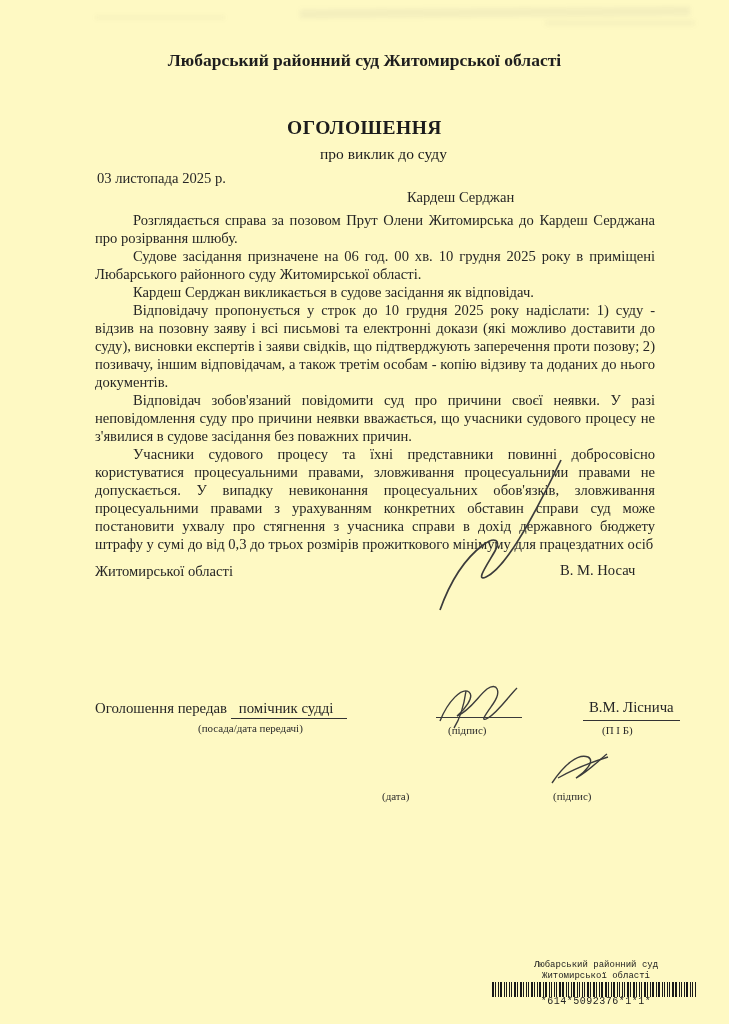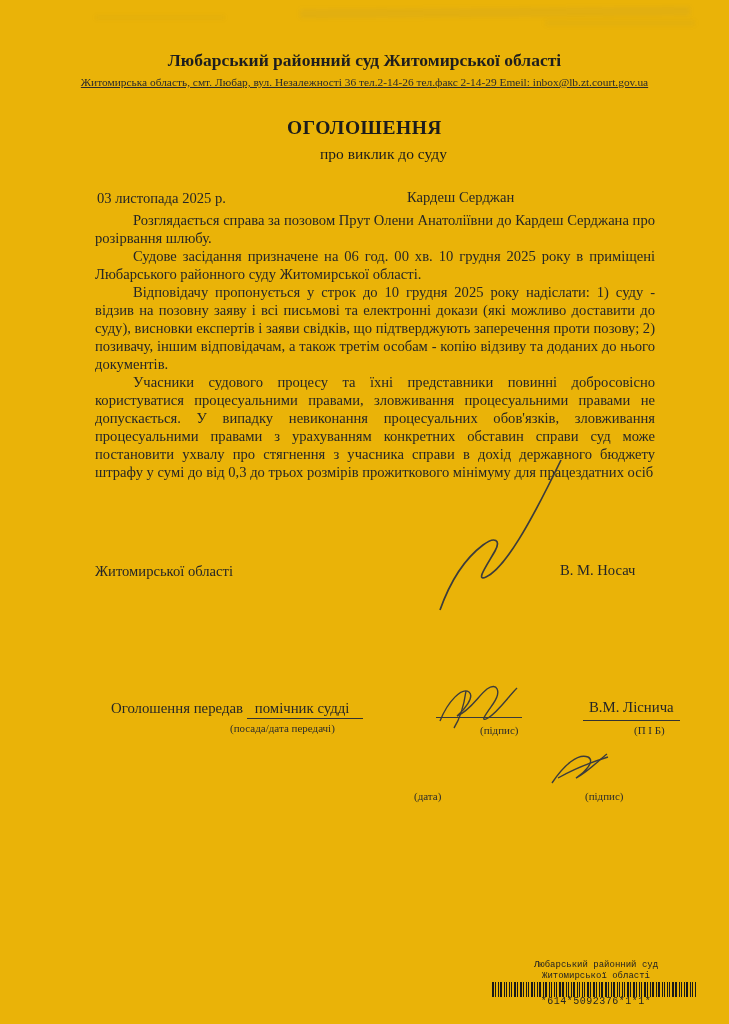--- a/index.html
+++ b/index.html
@@ -1,19 +1,19 @@
 <!DOCTYPE html>
 <html><head>
 <meta charset="utf-8">
 <style>
   html,body{margin:0;padding:0;background:#ffffff;}
   .page{
     position:relative;
     width:729px;height:1024px;
-    background:#eab308;
+    background:#fef9c3;
     font-family:"Liberation Serif", serif;
     color:#262626;
     overflow:hidden;
   }
   .smudge{position:absolute;pointer-events:none;filter:blur(2px);}
   .sm1{left:300px;top:8px;width:390px;height:9px;background:rgba(110,110,110,0.08);transform:rotate(-0.4deg);}
   .sm2{left:545px;top:20px;width:150px;height:6px;background:rgba(110,110,110,0.05);}
   .sm3{left:95px;top:15px;width:130px;height:5px;background:rgba(110,110,110,0.04);}
 
   .court-name{
@@ -26,41 +26,41 @@
   }
   .address span{text-decoration:underline;}
   .title{
     position:absolute;top:117px;left:0;width:100%;
     text-align:center;font-weight:bold;font-size:19.5px;letter-spacing:0.5px;color:#1c1c1c;
   }
   .subtitle{
     position:absolute;top:145px;left:0;width:100%;
     text-align:center;font-weight:normal;font-size:15.5px;color:#1c1c1c;padding-left:19px;
   }
-  .date-line{position:absolute;top:170px;left:97px;font-size:14.6px;margin-top:20px;}
+  .date-line{position:absolute;top:170px;left:97px;font-size:14.6px;}
   .addressee{position:absolute;top:189px;left:407px;font-size:14.6px;}
 
   .body-text{position:absolute;top:211px;left:95px;width:560px;}
   .body-text p{
     margin:0;font-size:14.6px;line-height:18px;
     text-align:justify;text-indent:38px;color:#262626;
   }
 
   .judge-row{position:absolute;top:561px;left:95px;width:560px;font-size:14.6px;line-height:20px;}
   .judge-name{position:absolute;top:562px;left:560px;font-size:14.6px;}
 
   .sig{position:absolute;pointer-events:none;}
   .sig path{fill:none;stroke:#3c3c3c;}
 
-  .transfer-row{position:absolute;top:700px;left:111px;font-size:14.8px;white-space:nowrap;}
+  .transfer-row{position:absolute;top:700px;left:95px;font-size:14.8px;white-space:nowrap;}
   .underlined-role{display:inline-block;border-bottom:1px solid #333;padding:0 14px 1px 8px;}
   .clerk-sigline{position:absolute;left:436px;top:717px;width:86px;height:1px;background:#3a3a3a;}
   .transfer-name{position:absolute;top:699px;left:583px;font-size:14.8px;border-bottom:1px solid #333;padding:0 6px 4px 6px;}
 
-  .cap{position:absolute;font-size:11px;color:#2b2b2b;margin-left:32px;}
+  .cap{position:absolute;font-size:11px;color:#2b2b2b;}
   .cap-role{left:198px;top:722px;}
   .cap-sign1{left:448px;top:724px;}
   .cap-pib{left:602px;top:724px;}
   .cap-date{left:382px;top:790px;}
   .cap-sign2{left:553px;top:790px;}
 
   .publish-row{position:absolute;top:764px;left:95px;width:620px;font-size:14.8px;white-space:nowrap;}
   .hand-date{
     display:inline-block;border-bottom:1px solid #333;
     font-style:italic;letter-spacing:2px;font-size:14px;color:#3b3b3b;
@@ -79,32 +79,33 @@
 </head>
 <body>
 
 <div class="page">
 
   <div class="smudge sm1"></div>
   <div class="smudge sm2"></div>
   <div class="smudge sm3"></div>
 
   <div class="court-name">Любарський районний суд Житомирської області</div>
-  <div class="address"><span>Житомирська область, смт. Любар, вул. Незалежності 36 тел.2-14-26 тел.факс 2-14-29 Emeil: inbox@lb.zt.court.gov.ua</span></div>
 
   <div class="title">ОГОЛОШЕННЯ</div>
   <div class="subtitle">про виклик до суду</div>
 
   <div class="date-line">03 листопада 2025 р.</div>
   <div class="addressee">Кардеш Серджан</div>
 
   <div class="body-text">
-    <p>Розглядається справа за позовом Прут Олени Анатоліївни до Кардеш Серджана про розірвання шлюбу.</p>
+    <p>Розглядається справа за позовом Прут Олени Житомирська до Кардеш Серджана про розірвання шлюбу.</p>
     <p>Судове засідання призначене на 06 год. 00 хв. 10 грудня 2025 року в приміщені Любарського районного суду Житомирської області.</p>
+    <p>Кардеш Серджан викликається в судове засідання як відповідач.</p>
     <p>Відповідачу пропонується у строк до 10 грудня 2025 року надіслати: 1) суду - відзив на позовну заяву і всі письмові та електронні докази (які можливо доставити до суду), висновки експертів і заяви свідків, що підтверджують заперечення проти позову; 2) позивачу, іншим відповідачам, а також третім особам - копію відзиву та доданих до нього документів.</p>
+    <p>Відповідач зобов'язаний повідомити суд про причини своєї неявки. У разі неповідомлення суду про причини неявки вважається, що учасники судового процесу не з'явилися в судове засідання без поважних причин.</p>
     <p>Учасники судового процесу та їхні представники повинні добросовісно користуватися процесуальними правами, зловживання процесуальними правами не допускається. У випадку невиконання процесуальних обов'язків, зловживання процесуальними правами з урахуванням конкретних обставин справи суд може постановити ухвалу про стягнення з учасника справи в дохід державного бюджету штрафу у сумі до від 0,3 до трьох розмірів прожиткового мінімуму для працездатних осіб</p>
   </div>
 
   <svg class="sig" style="left:425px;top:452px;" width="150" height="170" viewBox="0 0 150 170">
     <path d="M15,158 C25,130 38,108 58,93 C70,84 76,88 70,99 C62,113 50,130 61,125 C80,116 105,72 136,8" stroke-width="1.7"></path>
   </svg>
 
   <div class="judge-row">
     <div>Житомирської області</div>
   </div>

